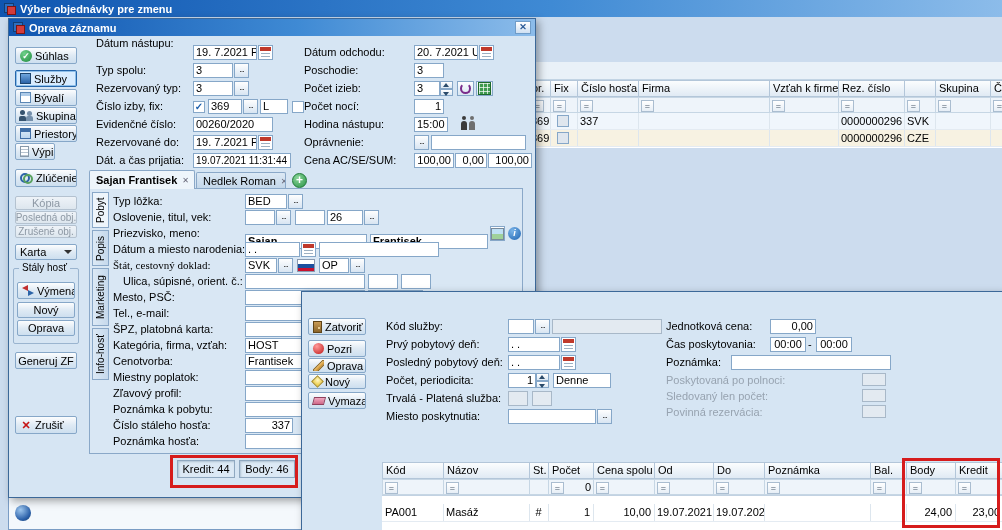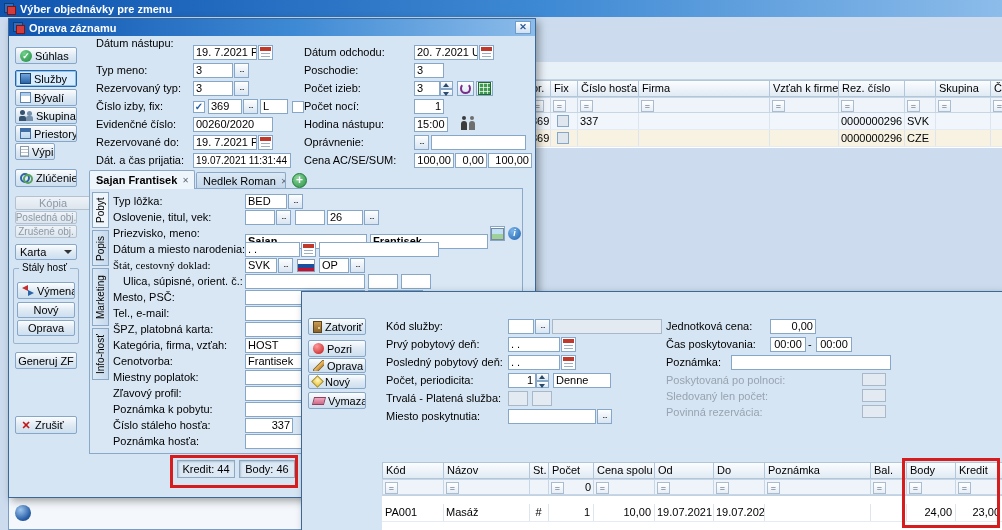--- a/index.html
+++ b/index.html
@@ -232,21 +232,21 @@
         <span>Priestory</span>
       </div>
       <div class="btn" style="left:6px;top:107px;width:40px;">
         <span class="ic-doc"></span>
         <span>Výpis</span>
       </div>
       <div class="btn" style="left:6px;top:133px;width:62px;height:18px;">
         <span class="ic-merge"></span>
         <span>Zlúčenie</span>
       </div>
-      <div class="btn dis ctr" style="left:6px;top:160px;width:76px;height:14px;">
+      <div class="btn dis ctr" style="left:6px;top:160px;width:62px;height:14px;">
         <span>Kópia</span>
       </div>
       <div class="btn dis ctr" style="left:6px;top:175px;width:62px;height:13px;font-size:10px;">
         <span>Posledná obj.</span>
       </div>
       <div class="btn dis ctr" style="left:6px;top:189px;width:62px;height:13px;font-size:10px;">
         <span>Zrušené obj.</span>
       </div>
       <div class="btn" style="left:6px;top:208px;width:62px;height:16px;">
         <span>Karta</span>
@@ -271,21 +271,21 @@
       </div>
       <div class="btn" style="left:6px;top:380px;width:62px;height:18px;">
         <span class="ic-xred">✕</span>
         <span>Zrušiť</span>
       </div>
 
       <span class="lbl" style="left:87px;top:0;">Dátum nástupu:</span>
       <div class="field" style="left:184px;top:9px;width:64px;">19. 7.2021 Po</div>
       <span class="cal" style="left:249px;top:9px;"></span>
 
-      <span class="lbl" style="left:87px;top:27px;">Typ meno:</span>
+      <span class="lbl" style="left:87px;top:27px;">Typ spolu:</span>
       <div class="field" style="left:184px;top:27px;width:40px;">3</div>
       <span class="smbtn" style="left:225px;top:27px;">...</span>
 
       <span class="lbl" style="left:87px;top:45px;">Rezervovaný typ:</span>
       <div class="field" style="left:184px;top:45px;width:40px;">3</div>
       <span class="smbtn" style="left:225px;top:45px;">...</span>
 
       <span class="lbl" style="left:87px;top:63px;">Číslo izby, fix:</span>
       <span class="chk" style="left:184px;top:65px;">✓</span>
       <div class="field" style="left:199px;top:63px;width:34px;">369</div>

